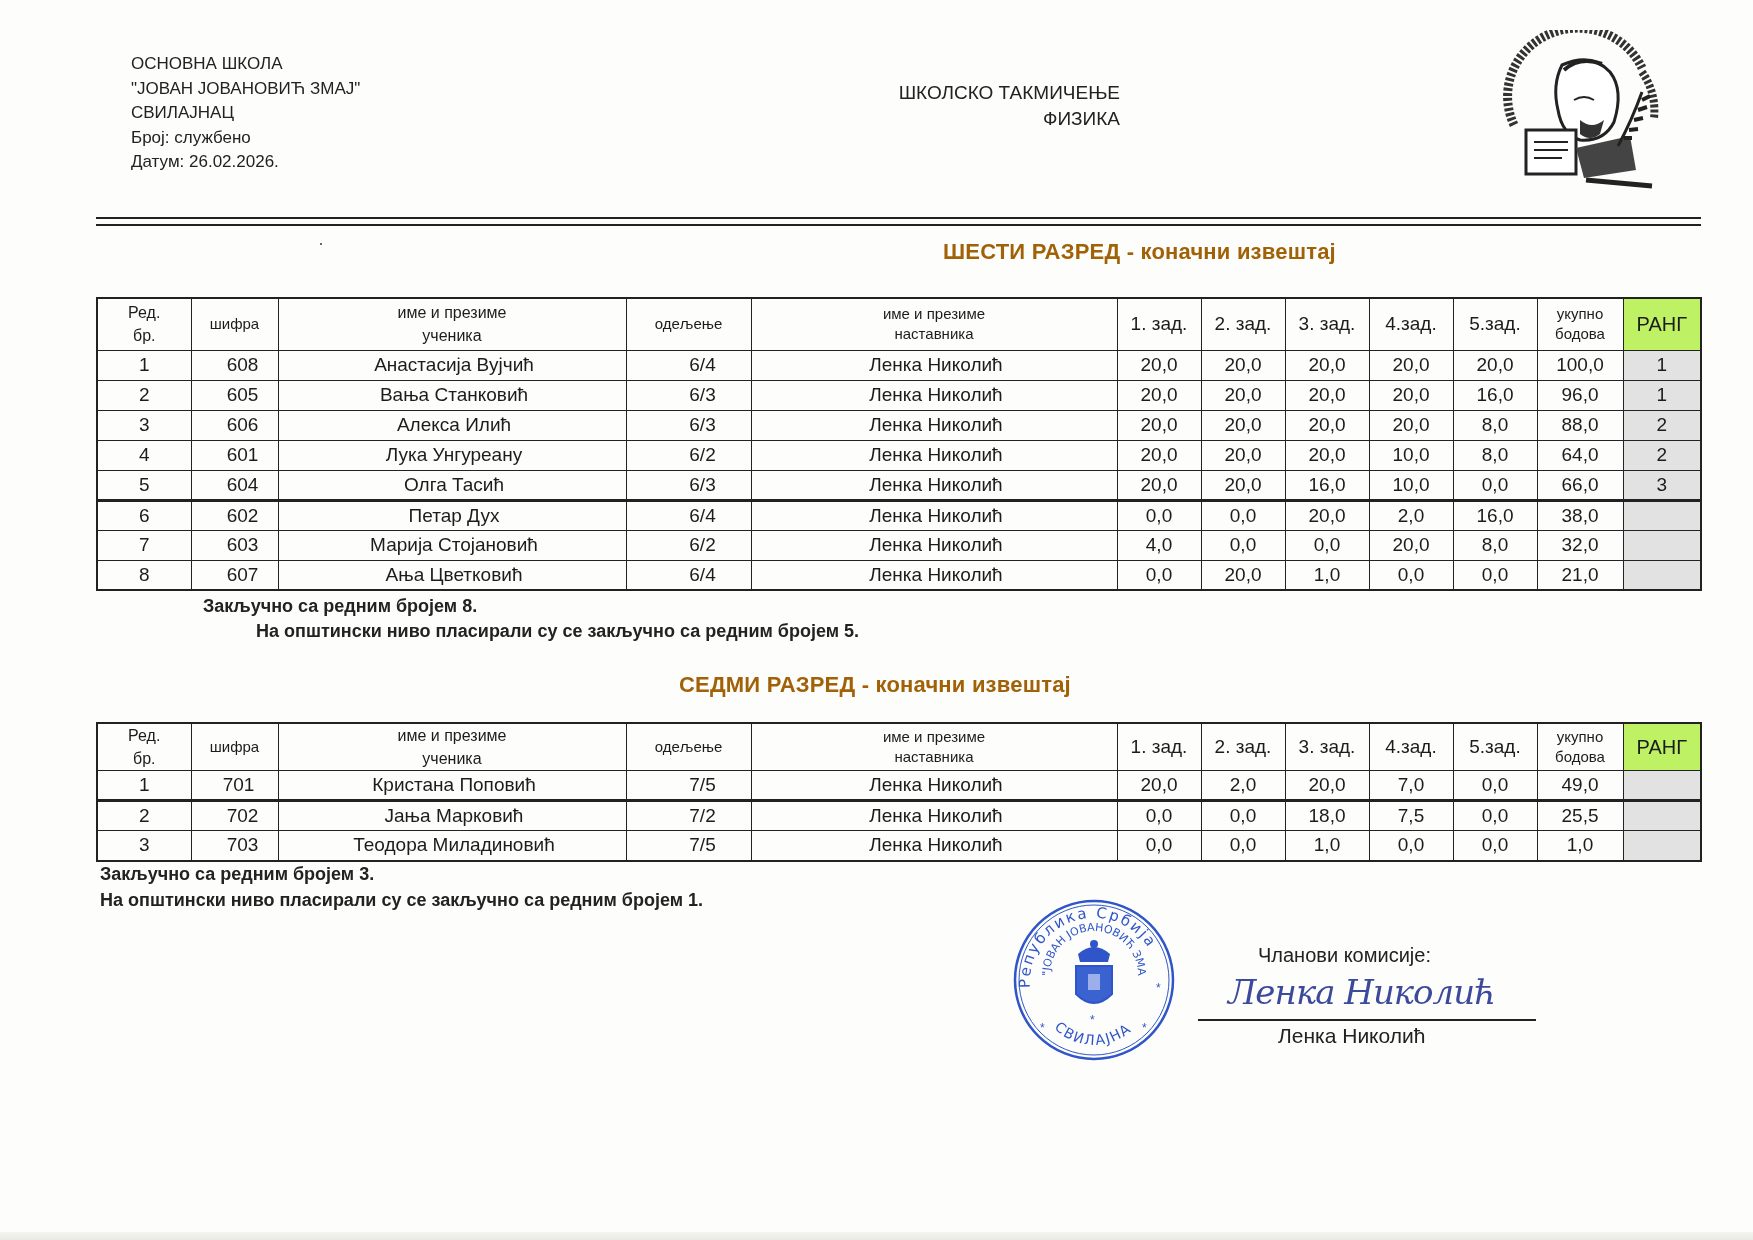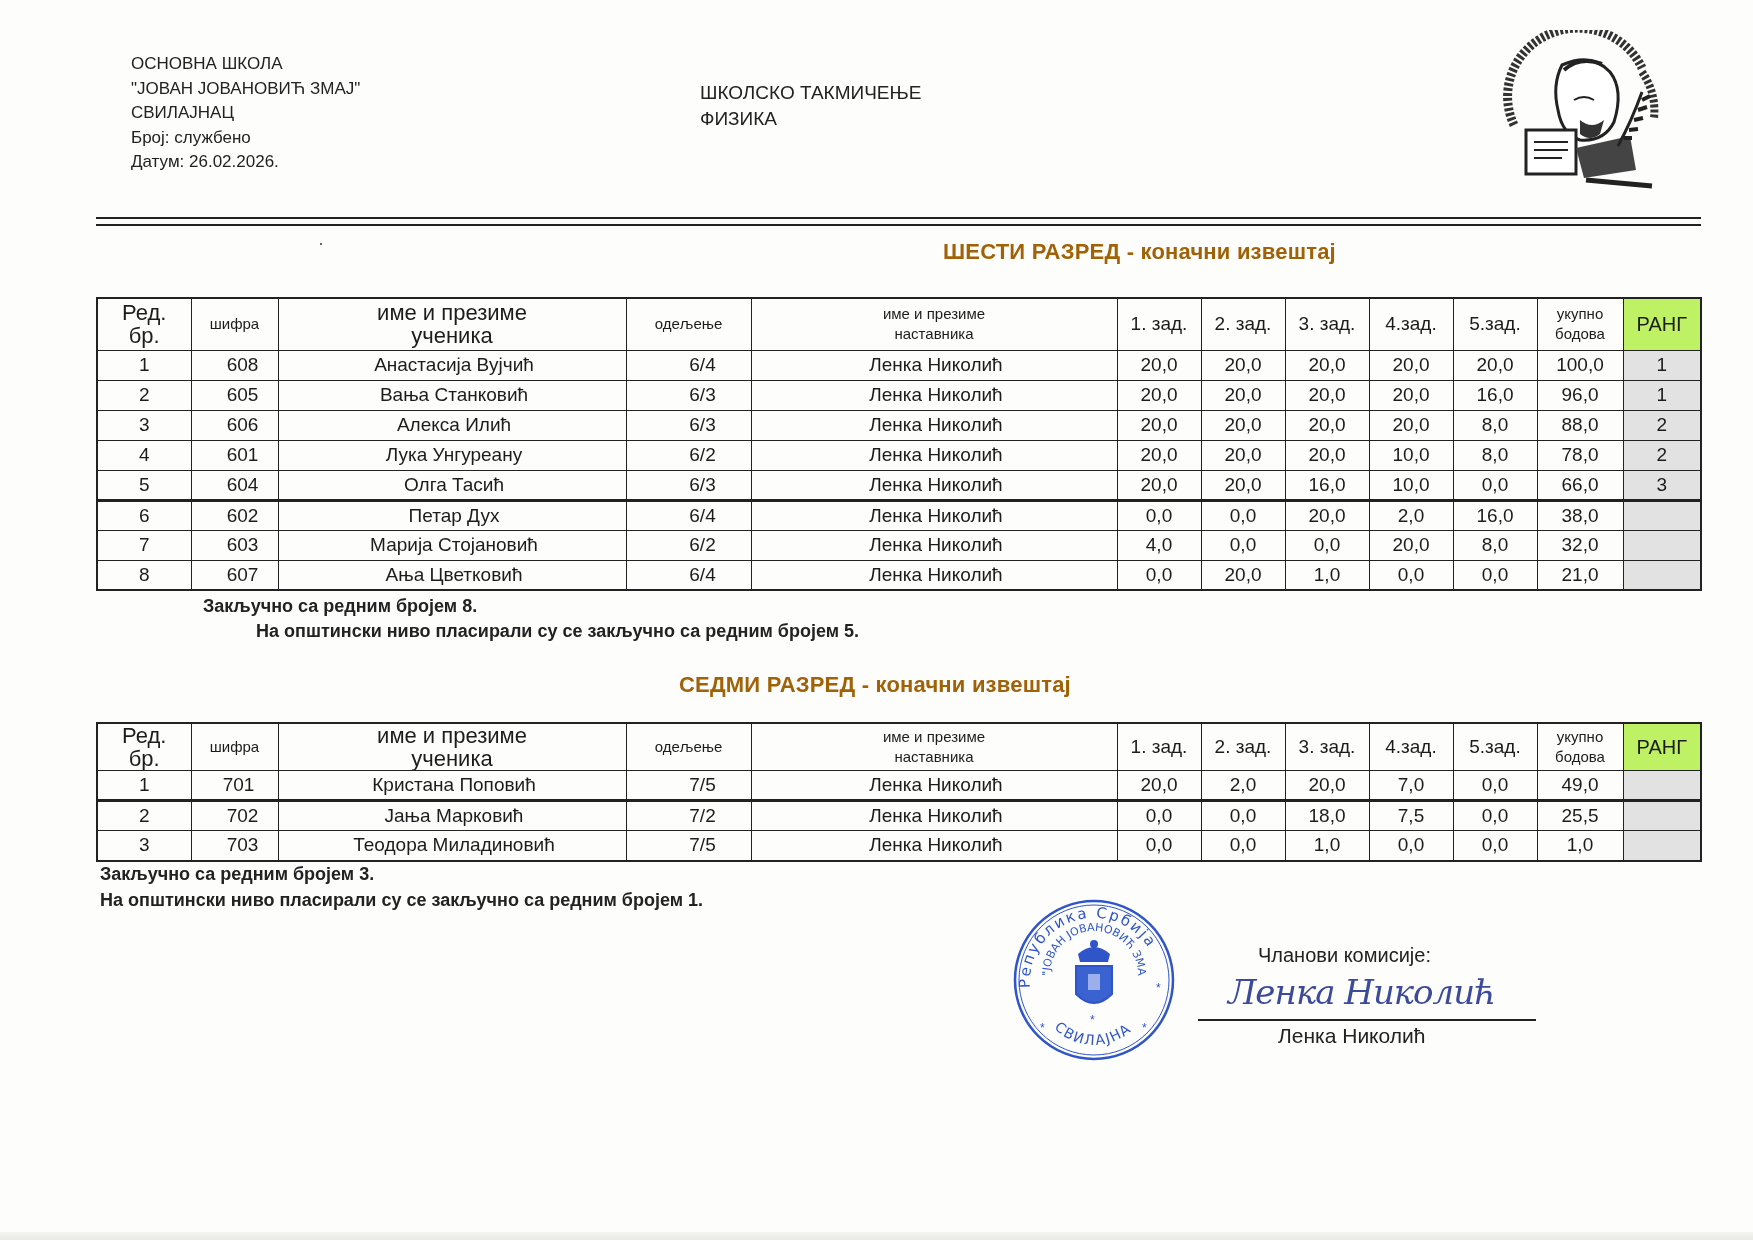--- a/index.html
+++ b/index.html
@@ -4,34 +4,34 @@
 <style>
   html, body { margin:0; padding:0; }
   body {
     width:1753px; height:1240px; position:relative; overflow:hidden;
     background:#fdfdfc; color:#1c1c1c;
     font-family:"Liberation Sans", sans-serif;
   }
   .abs { position:absolute; }
   .school-info { left:131px; top:52px; font-size:17px; line-height:24.5px; color:#222; }
   .school-info div { white-space:nowrap; }
-  .center-head { left:700px; top:80px; width:420px; text-align:left; font-size:19px; line-height:26px; color:#222; }
+  .center-head { left:700px; top:80px; width:420px; text-align:right; font-size:19px; line-height:26px; color:#222; }
   .logo { left:1492px; top:30px; width:180px; height:165px; }
   .rule { left:96px; width:1605px; height:2px; background:#222; }
   .stray-dot { width:2px; height:2px; background:#333; border-radius:1px; }
 
   .section-title { font-weight:bold; font-size:22px; color:#a16207; white-space:nowrap; letter-spacing:0.2px; }
 
   table.results { position:absolute; left:96px; border-collapse:collapse; table-layout:fixed; width:1604px; }
   table.results td, table.results th {
     border:1.6px solid #222; padding:0; text-align:center; vertical-align:middle;
     font-weight:normal; overflow:hidden; white-space:nowrap;
   }
   table.results { border:2.4px solid #222; }
-  th.h-big { font-size:22px; font-weight:bold; line-height:23px; }
+  th.h-big { font-size:16px; font-weight:bold; line-height:23px; }
   th.h-small { font-size:15px; line-height:20px; }
   th.h-task { font-size:19px; font-weight:bold; }
   th.h-rang { font-size:20px; font-weight:bold; background:#bef264; }
   .thead-row { height:52px; }
   .trow { height:30px; }
   td { font-size:19px; }
   td.name { text-align:left; padding-left:4px !important; }
   td.total { font-weight:bold; }
   td.rank { background:#e2e2e2; font-weight:bold; }
   tr.cutoff td { border-bottom:3.6px solid #222; }
@@ -164,21 +164,21 @@
         <td>4</td>
         <td style="padding-left: 16px;">601</td>
         <td class="name">Лука Унгуреану</td>
         <td style="padding-left: 28px;">6/2</td>
         <td class="name">Ленка Николић</td>
         <td>20,0</td>
         <td>20,0</td>
         <td>20,0</td>
         <td>10,0</td>
         <td>8,0</td>
-        <td class="total">78,0</td>
+        <td class="total">64,0</td>
         <td class="rank">2</td>
       </tr>
       <tr class="trow cutoff">
         <td>5</td>
         <td style="padding-left: 16px;">604</td>
         <td class="name">Олга Тасић</td>
         <td style="padding-left: 28px;">6/3</td>
         <td class="name">Ленка Николић</td>
         <td>20,0</td>
         <td>20,0</td>

